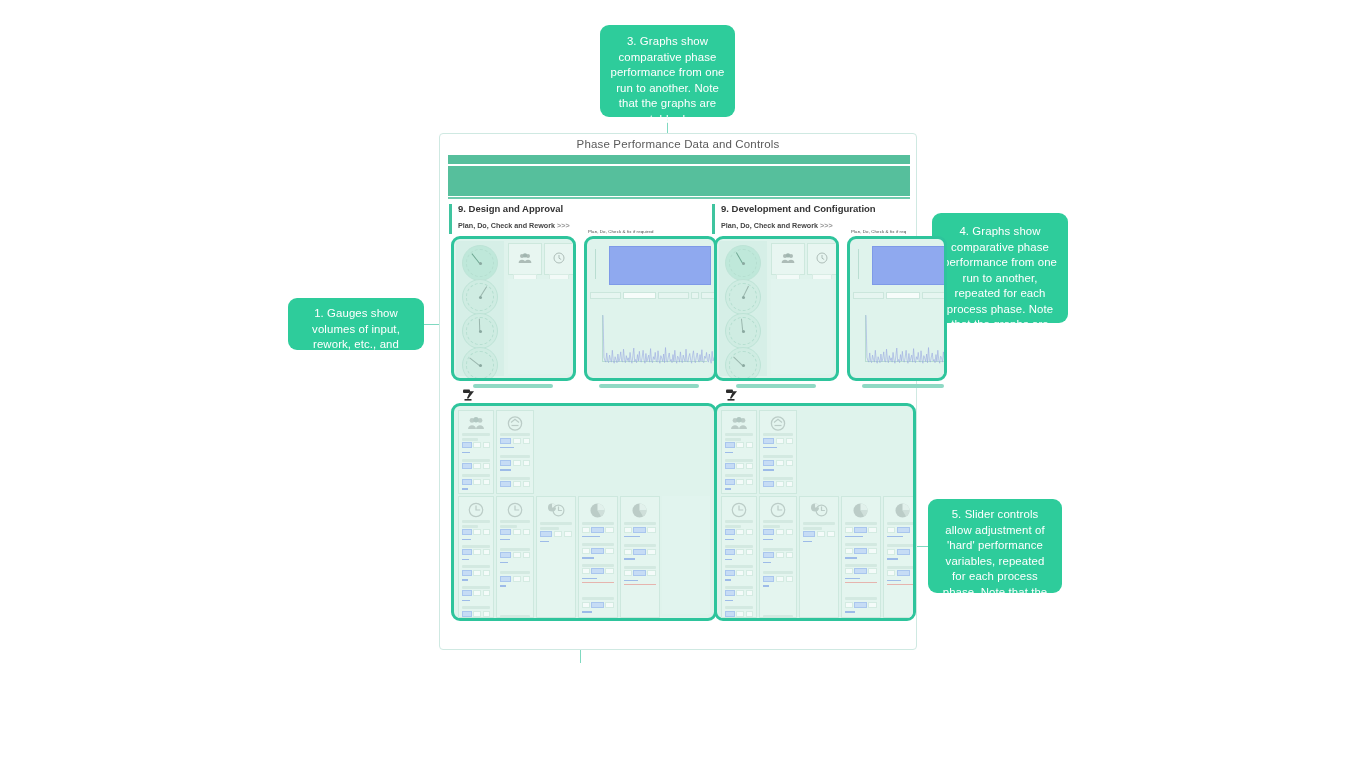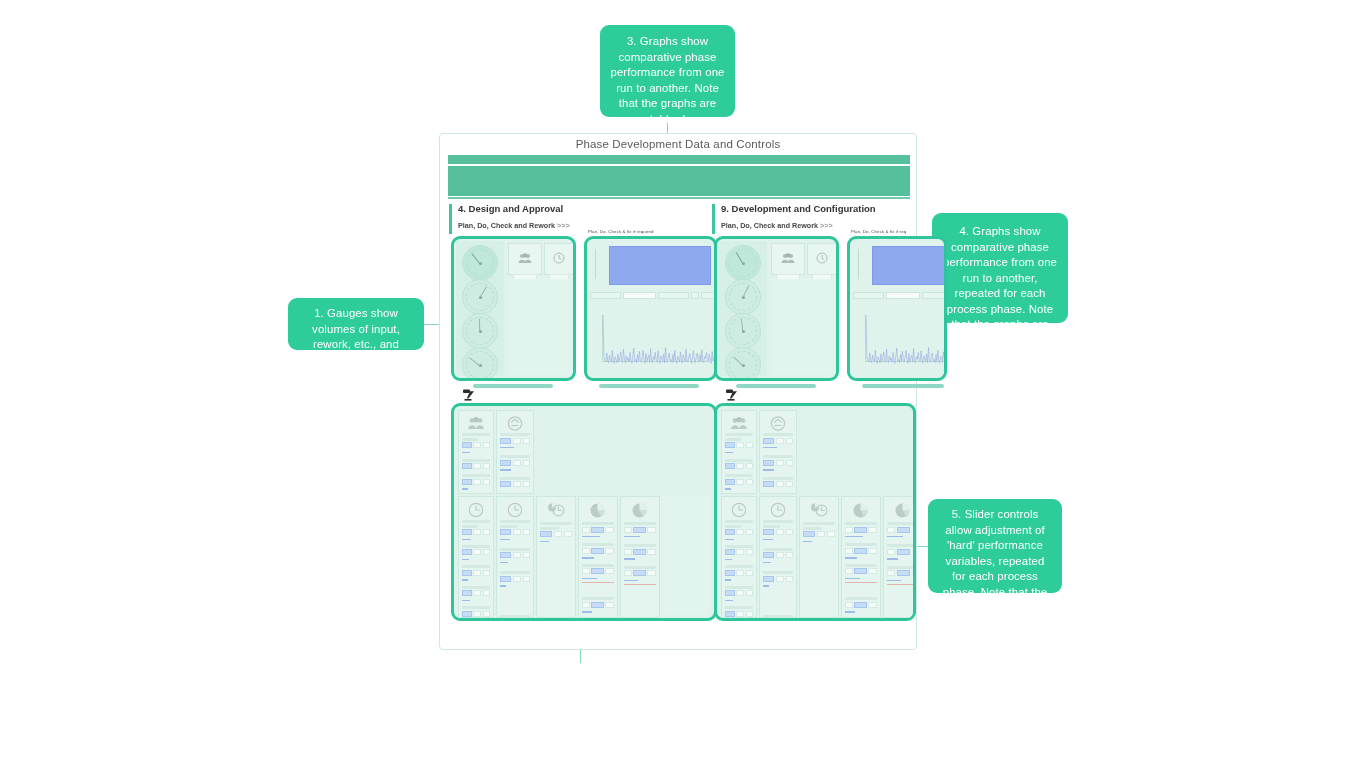--- a/index.html
+++ b/index.html
@@ -194,28 +194,28 @@
 
   <div class="callout" style="left:288px;top:298px;width:136px;height:52px;padding-top:8px;">1. Gauges show volumes of input, rework, etc., and output by phase</div>
 
   <div class="callout" style="left:932px;top:213px;width:136px;height:110px;padding-top:11px;">4. Graphs show comparative phase performance from one run to another, repeated for each process phase. Note that the graphs are tabbed</div>
 
   <div class="callout" style="left:928px;top:499px;width:134px;height:94px;padding-top:8px;">5. Slider controls allow adjustment of 'hard' performance variables, repeated for each process phase. Note that the graphs are tabbed.</div>
 
 
   <div class="window">
 
-    <div class="win-title">Phase Development Data and Controls</div>
+    <div class="win-title">Phase Performance Data and Controls</div>
     <div class="band-thin"></div>
     <div class="band-thick"></div>
     <div class="band-rule"></div>
 
     <div class="phase phase-left">
       <div class="phase-bar"></div>
-      <div class="phase-title">4. Design and Approval</div>
+      <div class="phase-title">9. Design and Approval</div>
       <div class="phase-sub">
         <span>Plan, Do, Check and Rework</span>
         <span class="chev">&gt;&gt;&gt;</span>
       </div>
 
       <div class="card" style="left:2px;top:32px;width:125px;height:145px;">
         <div class="gauge-col">
           <div class="gauge active" style="top:4px;">
             <div class="tickring"></div>
             <div class="needle" style="transform:rotate(-128deg);"></div>

